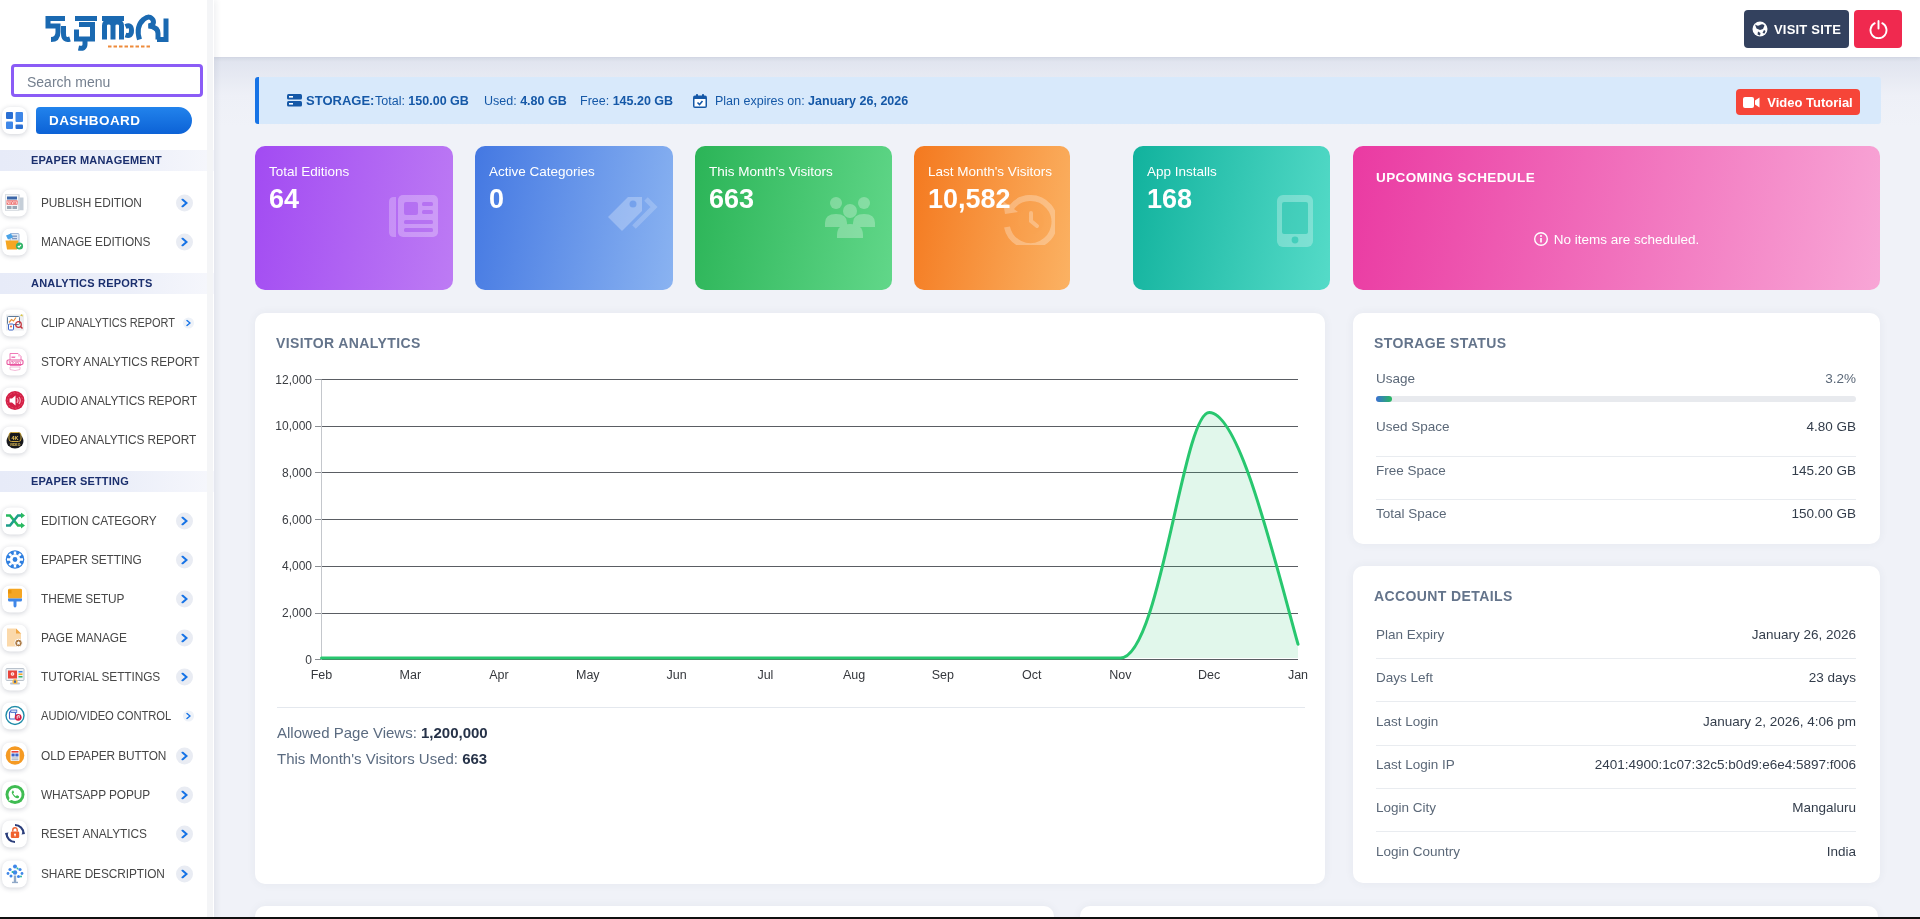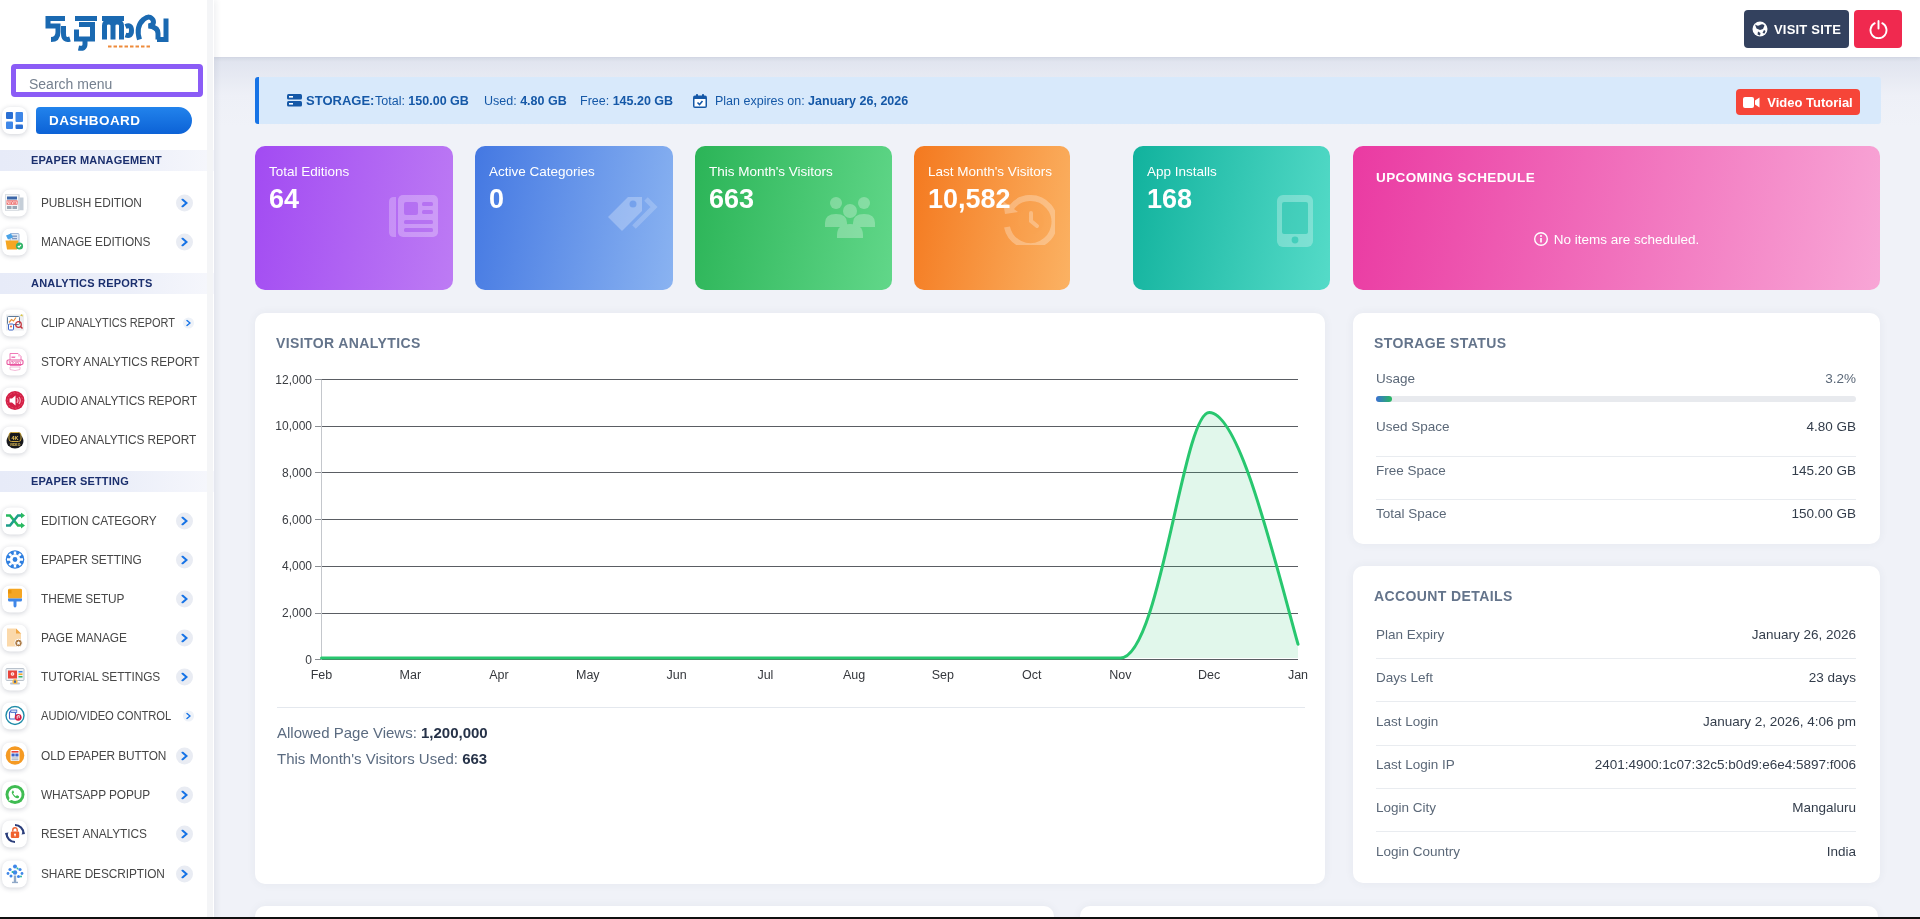--- a/index.html
+++ b/index.html
@@ -1,20 +1,20 @@
 <!DOCTYPE html>
 <html><head>
 <meta charset="utf-8">
 <style>
 *{margin:0;padding:0;box-sizing:border-box;}
 html,body{width:1920px;height:919px;overflow:hidden;font-family:"Liberation Sans",sans-serif;background:#f0f2f8;}
 #sidebar{position:absolute;left:0;top:0;width:214px;height:919px;background:#fff;box-shadow:2px 0 6px rgba(40,50,80,.08);z-index:30;}
 #sidebar .sb-track{position:absolute;right:1px;top:0;width:6px;height:919px;background:#f4f5f7;}
 #logo{position:absolute;left:44px;top:11px;width:128px;height:40px;}
-#searchbox{position:absolute;left:11px;top:64px;width:192px;height:33px;border:5px solid #8b5cf6;border-radius:4px;background:#fff;color:#75808f;font-size:14px;line-height:31px;padding-left:13px;}
+#searchbox{position:absolute;left:11px;top:64px;width:192px;height:33px;border:3px solid #8b5cf6;border-radius:4px;background:#fff;color:#75808f;font-size:14px;line-height:31px;padding-left:13px;}
 .itile{position:absolute;left:2px;width:25px;height:27px;background:#fff;border-radius:8px;box-shadow:0 1px 5px rgba(30,40,70,.22);display:flex;align-items:center;justify-content:center;}
 #dashbtn{position:absolute;left:36px;top:107px;width:156px;height:27px;background:linear-gradient(180deg,#2283ec,#0c62d6);border-radius:4px 14px 14px 4px;color:#fff;font-size:13.5px;font-weight:bold;letter-spacing:.4px;line-height:27px;padding-left:13px;}
 .shead{position:absolute;left:0;width:214px;height:21px;background:linear-gradient(90deg,#e7ebf8 0%,#eceff9 60%,#f6f7fc 100%);color:#1b2f6e;font-size:11px;font-weight:bold;letter-spacing:.2px;line-height:21px;padding-left:31px;}
 .mitem{position:absolute;left:0;width:214px;height:39px;}
 .mitem .lbl{position:absolute;left:41px;top:50%;transform:translateY(-50%) scaleX(.95);transform-origin:left center;font-size:12.5px;color:#474747;letter-spacing:-.1px;white-space:nowrap;}
 .mitem .tile{position:absolute;left:2px;top:50%;transform:translateY(-50%);width:25px;height:27px;background:#fff;border-radius:8px;box-shadow:0 1px 5px rgba(30,40,70,.22);display:flex;align-items:center;justify-content:center;}
 .mitem .chev{position:absolute;left:176px;top:50%;transform:translateY(-50%);width:17px;height:17px;border-radius:50%;background:#e9ecf3;display:flex;align-items:center;justify-content:center;}
 .mitem .chev-s{position:absolute;left:183px;top:50%;transform:translateY(-50%);width:11px;height:11px;border-radius:50%;background:#eef2f8;display:flex;align-items:center;justify-content:center;}
 #topbar{position:absolute;left:214px;top:0;width:1706px;height:57px;background:#fff;box-shadow:0 1px 4px rgba(40,50,80,.10);z-index:20;}
 .tbtn{position:absolute;top:10px;height:38px;border-radius:4px;color:#fff;display:flex;align-items:center;justify-content:center;font-weight:bold;}

